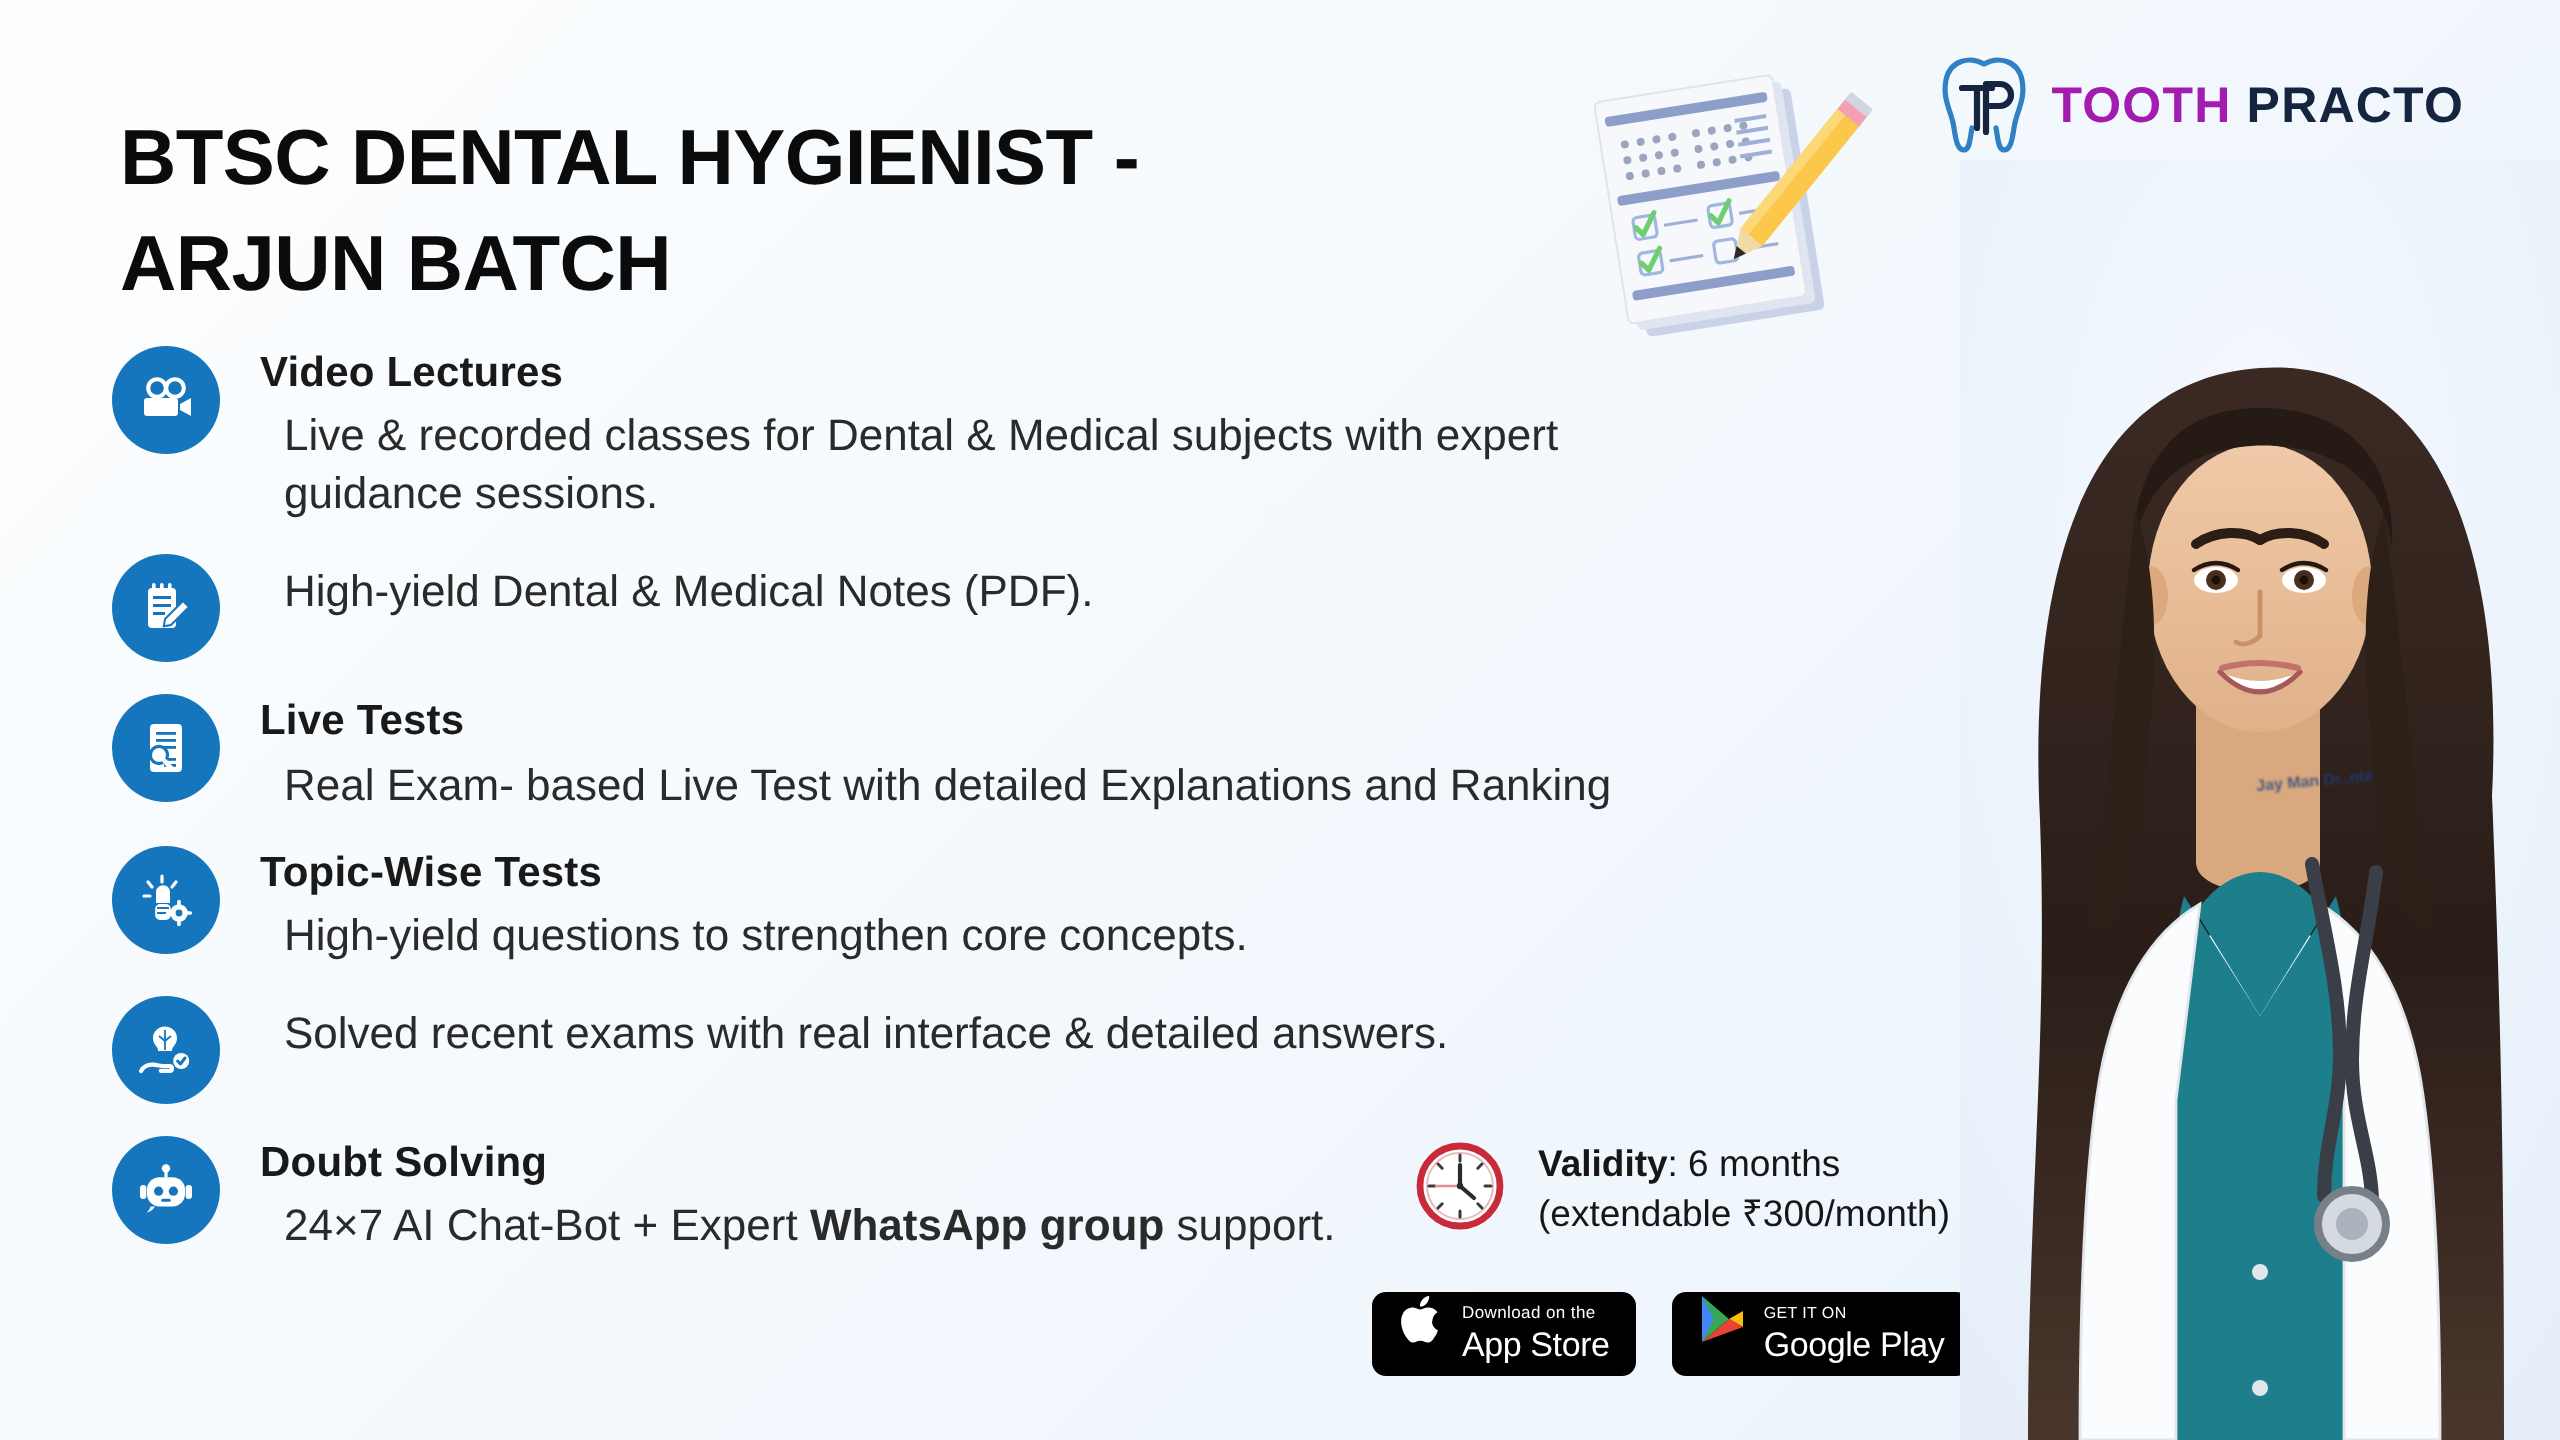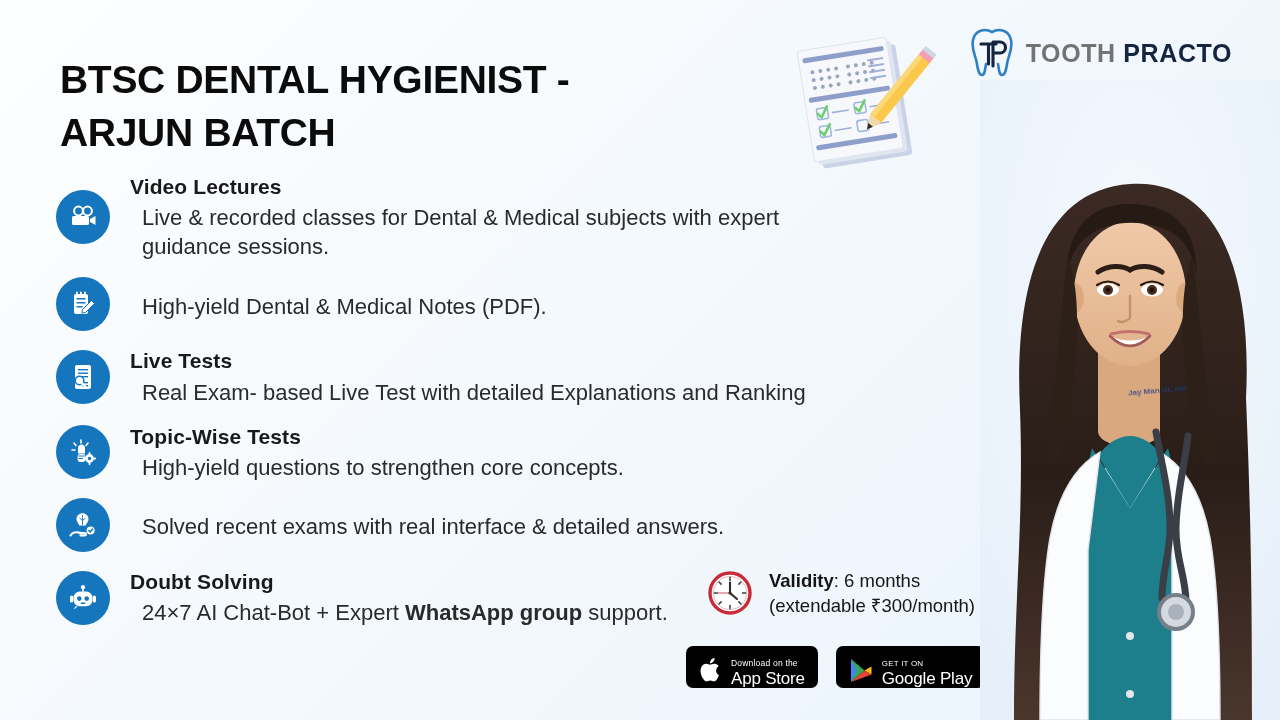--- a/index.html
+++ b/index.html
@@ -26,21 +26,21 @@
     align-items: center;
     gap: 11px;
   }
   .logo-mark { width: 46px; height: 50px; display: block; }
   .logo-text {
     font-size: 25px;
     font-weight: bold;
     letter-spacing: 0.6px;
     white-space: nowrap;
   }
-  .logo-text .t1 { color: #737373; }
+  .logo-text .t1 { color: #a21caf; }
   .logo-text .t2 { color: #15243f; }
 
   
   .title {
     position: absolute;
     left: 60px;
     top: 53px;
     width: 640px;
     font-size: 39px;
     line-height: 1.37;
@@ -61,21 +61,21 @@
 
   
   .features {
     position: absolute;
     left: 56px;
     top: 172px;
     width: 820px;
   }
   .feature {
     display: flex;
-    align-items: center;
+    align-items: flex-start;
     gap: 20px;
     margin-bottom: 15px;
   }
 
   .f-icon {
     flex: 0 0 auto;
     width: 54px;
     height: 54px;
     border-radius: 50%;
     background: #1576bd;
@@ -126,21 +126,21 @@
     left: 686px;
     top: 646px;
     display: flex;
     gap: 18px;
   }
   .badge {
     background: #000;
     border-radius: 7px;
     height: 42px;
     display: flex;
-    align-items: flex-end;
+    align-items: flex-start;
     gap: 8px;
     padding: 0 13px;
     color: #fff;
   }
   .badge .b-sub {
     font-size: 8.5px;
     line-height: 1.1;
     letter-spacing: 0.2px;
   }
   .badge .b-main {

